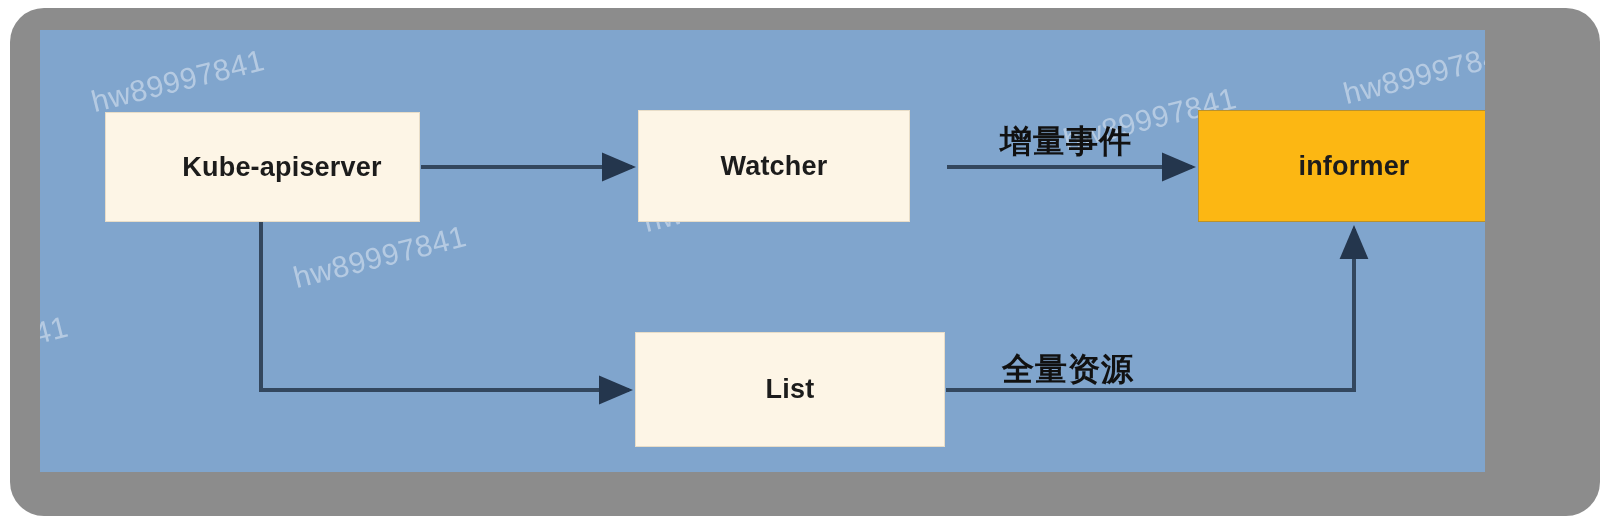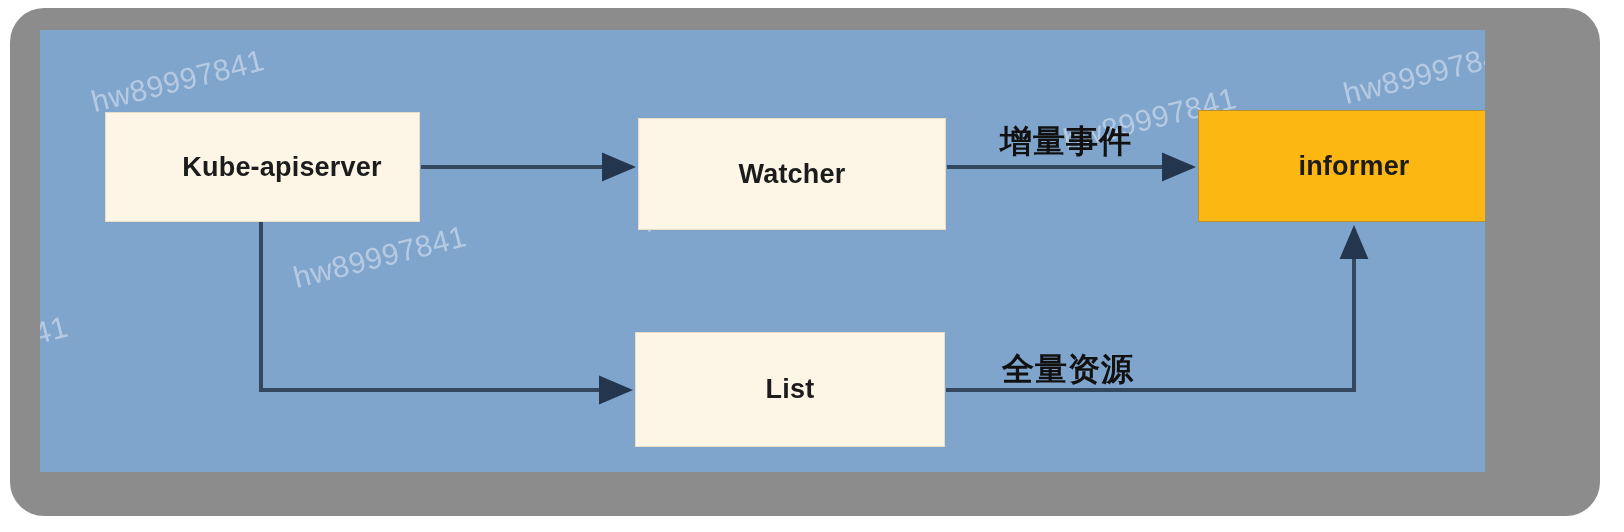--- a/index.html
+++ b/index.html
@@ -82,21 +82,21 @@
   .node.cream {
     background: #fdf5e6;
     border: 1px solid #e8ddc8;
   }
   .node.amber {
     background: #fcb713;
     border: 1px solid #b9912c;
   }
 
   #node-apiserver { left: 65px;  top: 82px;  width: 315px; height: 110px; padding-left: 39px; }
-  #node-watcher   { left: 598px; top: 88px;  width: 308px; height: 112px; }
+  #node-watcher   { left: 598px; top: 80px;  width: 272px; height: 112px; }
   #node-informer  { left: 1158px;top: 80px;  width: 312px; height: 112px; }
   #node-list      { left: 595px; top: 302px; width: 310px; height: 115px; }
 
   
   #connectors {
     position: absolute;
     left: 0;
     top: 0;
     width: 1445px;
     height: 442px;

